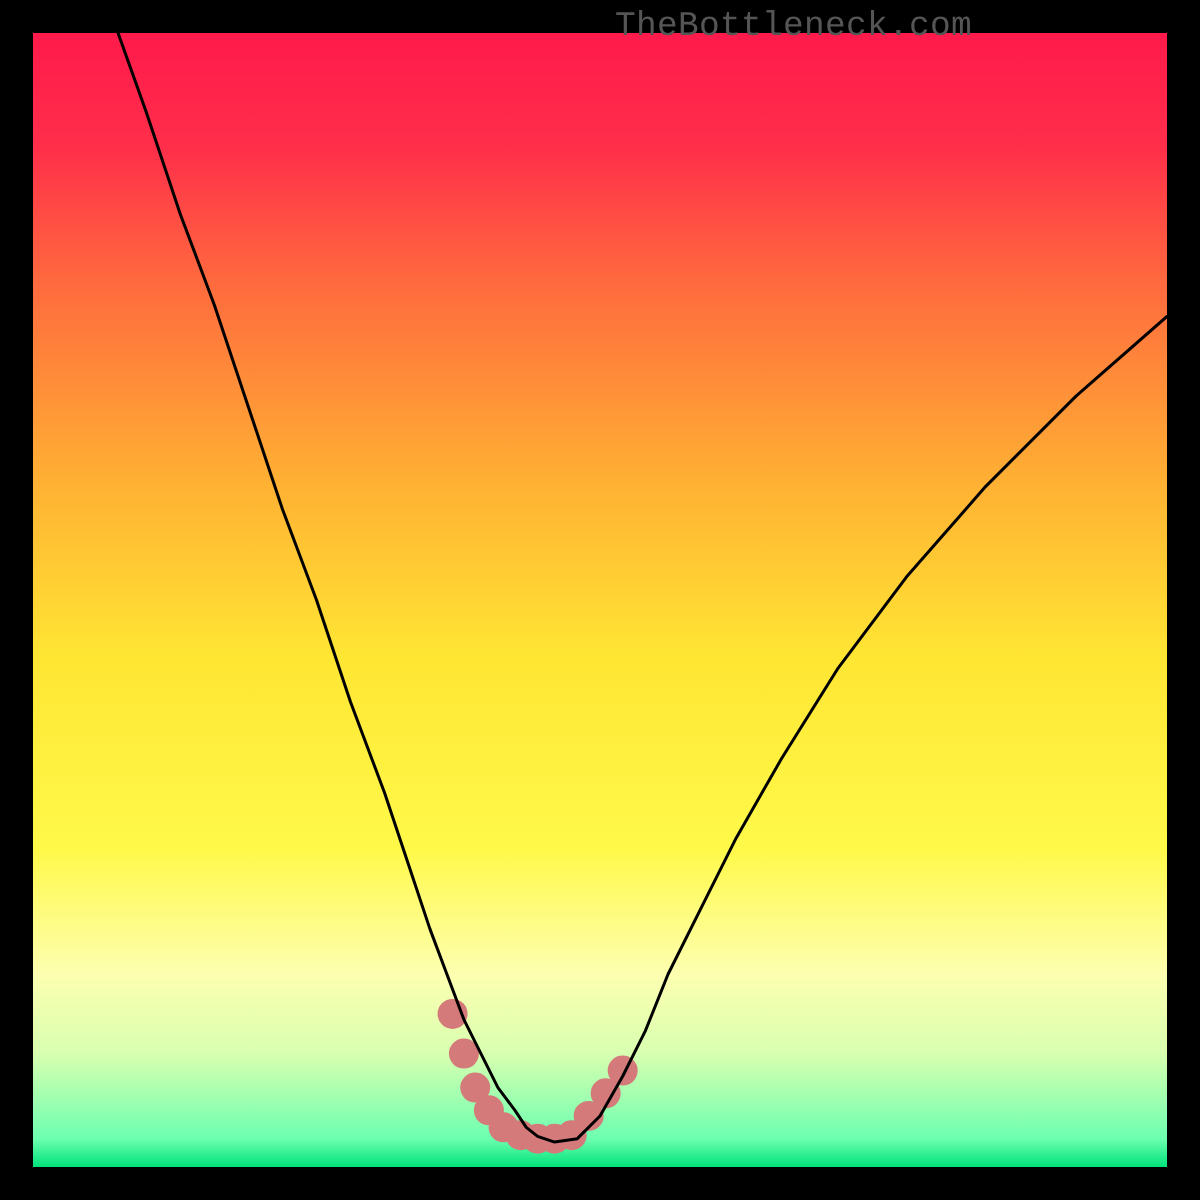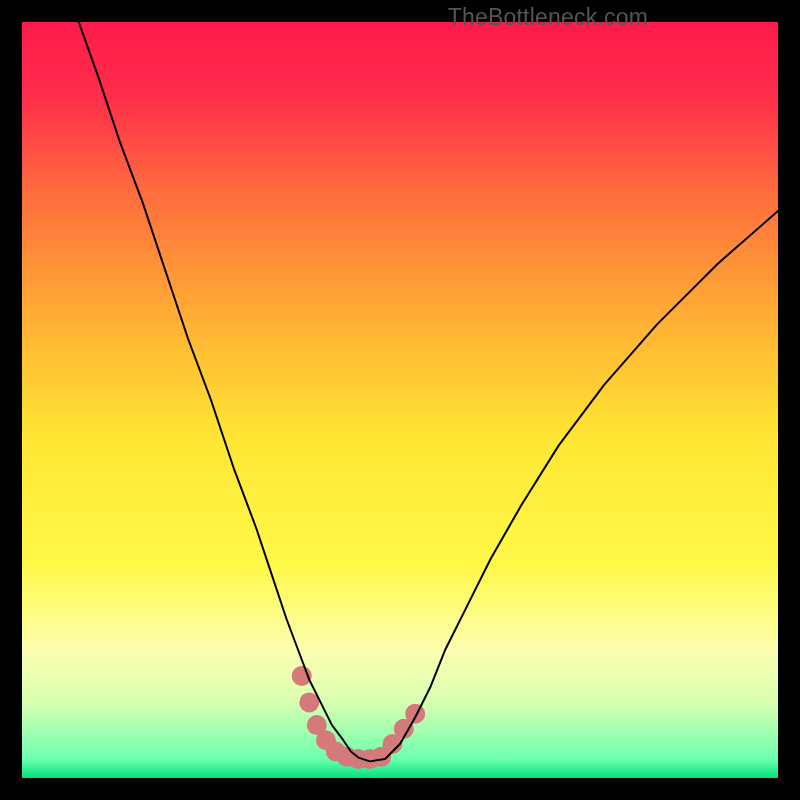--- a/index.html
+++ b/index.html
@@ -9,20 +9,21 @@
     height: 800px;
     background: #000;
     font-family: Arial, Helvetica, sans-serif;
     overflow: hidden;
   }
   .stage {
     position: relative;
     width: 658px;
     height: 800px;
     background: #000;
+    font-family: Liberation Mono, monospace;
   }
   .watermark {
     position: absolute;
     top: 4px;
     right: 10px;
     color: #555;
     font-size: 23px;
     font-weight: 400;
     letter-spacing: 0.2px;
     z-index: 10;

